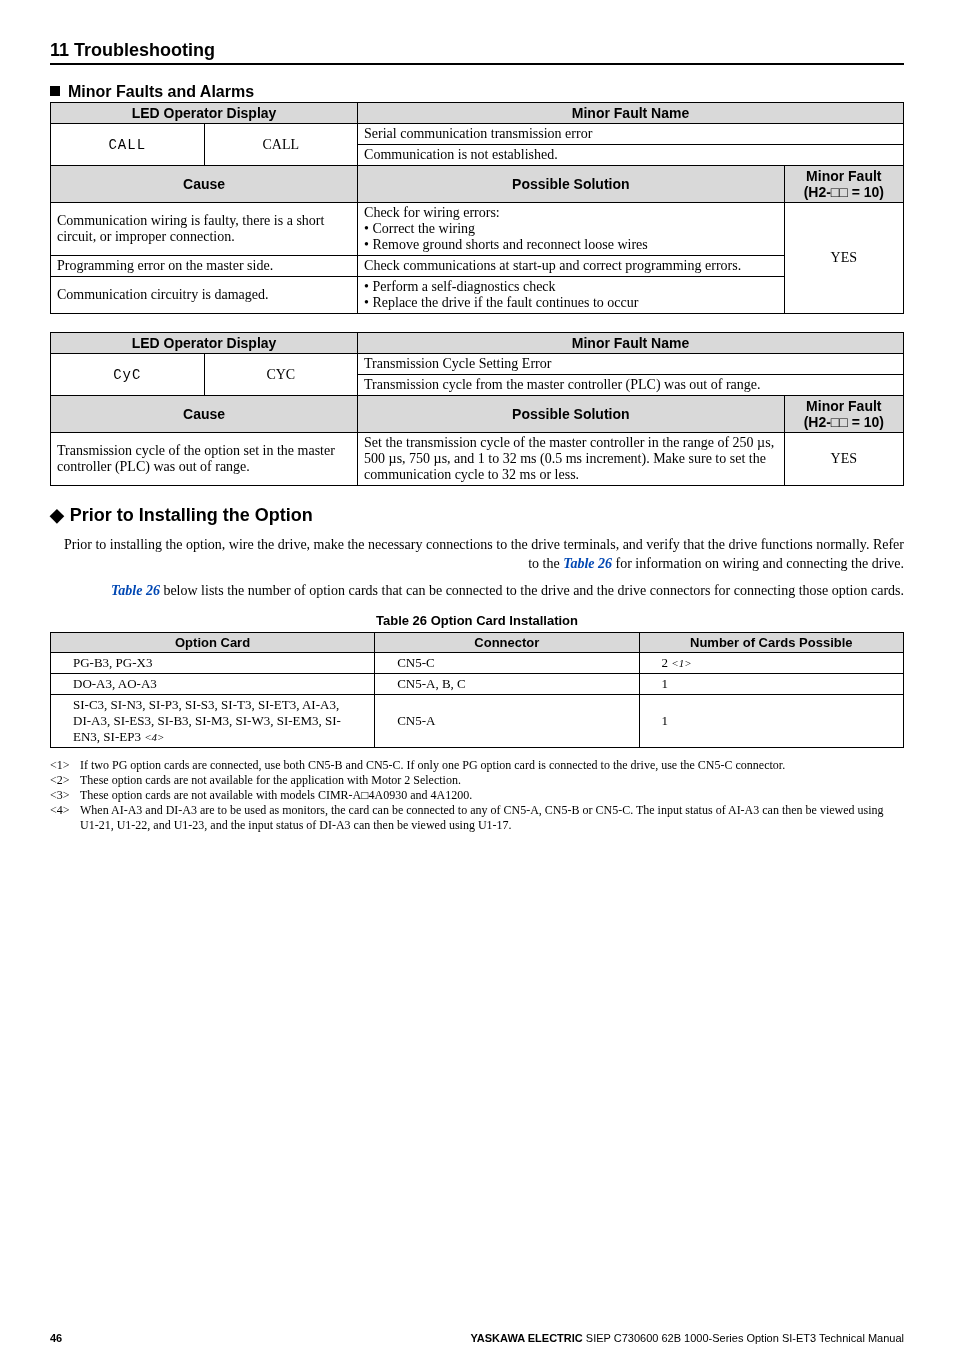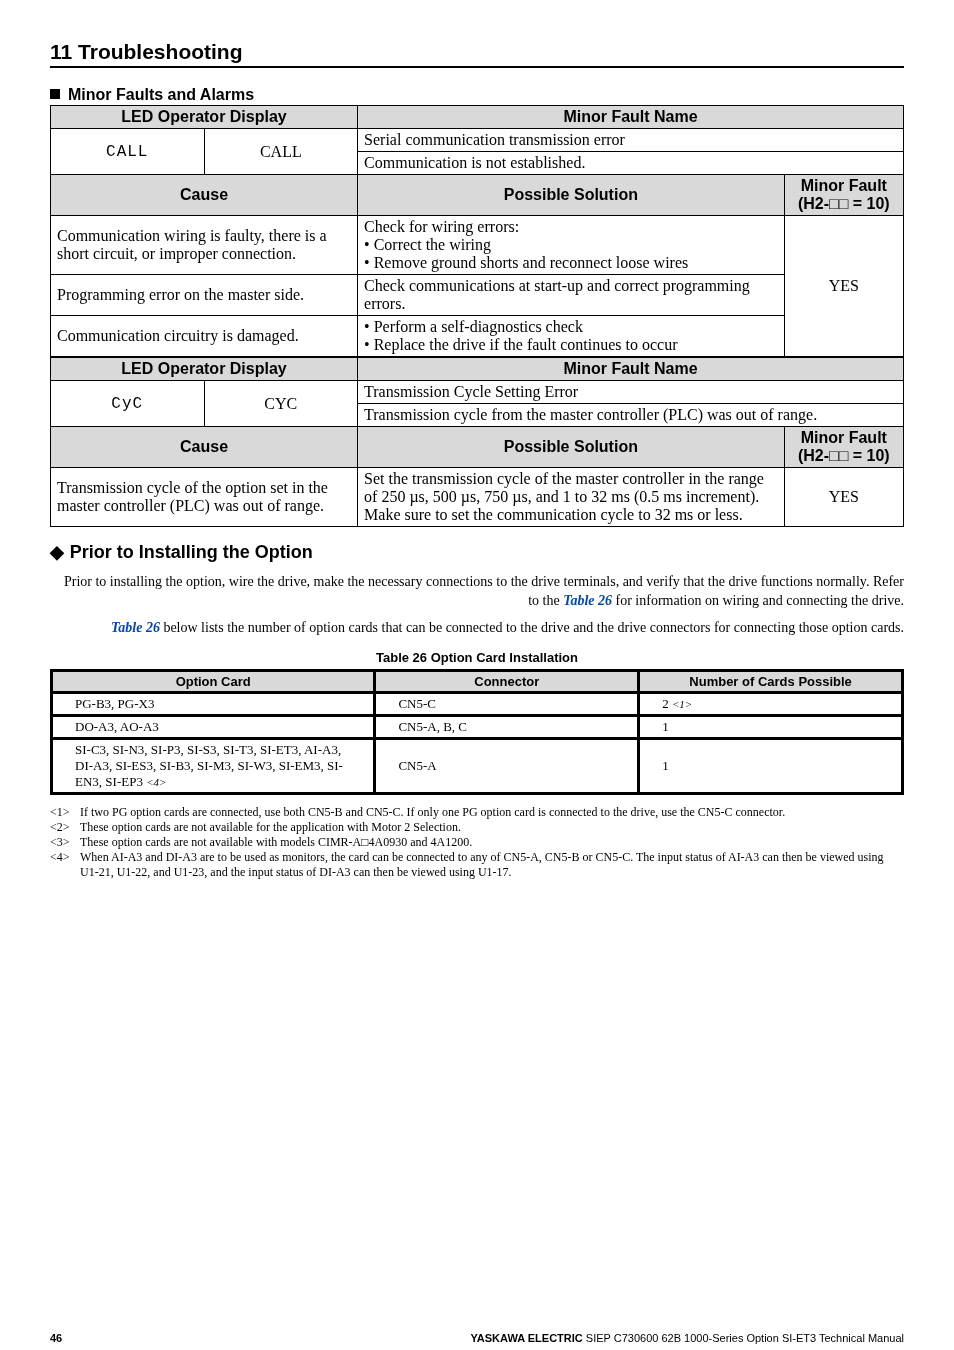--- a/index.html
+++ b/index.html
@@ -8,21 +8,21 @@
     margin: 0;
     padding: 40px 50px;
     font-size: 14px;
     color: #000;
     background: #fff;
     width: 954px;
   }
   .section-header {
     font-family: Arial, Helvetica, sans-serif;
     font-weight: bold;
-    font-size: 21px;
+    font-size: 18px;
     border-bottom: 2px solid #000;
     padding-bottom: 2px;
     margin-bottom: 18px;
   }
   .sub-heading {
     font-family: Arial, Helvetica, sans-serif;
     font-weight: bold;
     font-size: 16px;
     margin: 10px 0 1px 0;
   }
@@ -41,21 +41,22 @@
   }
   .diamond-heading .diamond {
     display: inline-block;
     margin-right: 6px;
     font-size: 18px;
     vertical-align: 0;
   }
   table.fault {
     border-collapse: collapse;
     width: 100%;
-    font-size: 16px;
+    margin-bottom: 18px;
+    font-size: 14px;
     border-radius: 23px;
   }
   table.fault td, table.fault th {
     border: 1px solid #000;
     padding: 2px 6px;
     vertical-align: middle;
     text-align: left;
   }
   table.fault th, table.fault td.hdr {
     background: #d9d9d9;
@@ -74,21 +75,21 @@
     font-size: 13px;
     margin: 12px 0 4px 0;
   }
   table.opt {
     border-collapse: collapse;
     width: 100%;
     font-size: 13px;
     margin-bottom: 10px;
   }
   table.opt th, table.opt td {
-    border: 3px solid #000000;
+    border: 1px solid #000000;
     padding: 2px 22px;
   }
   table.opt th {
     background: #d9d9d9;
     font-family: Arial, Helvetica, sans-serif;
     text-align: center;
   }
   table.opt td.center { text-align: left; }
   .notes {
     font-size: 12px;

